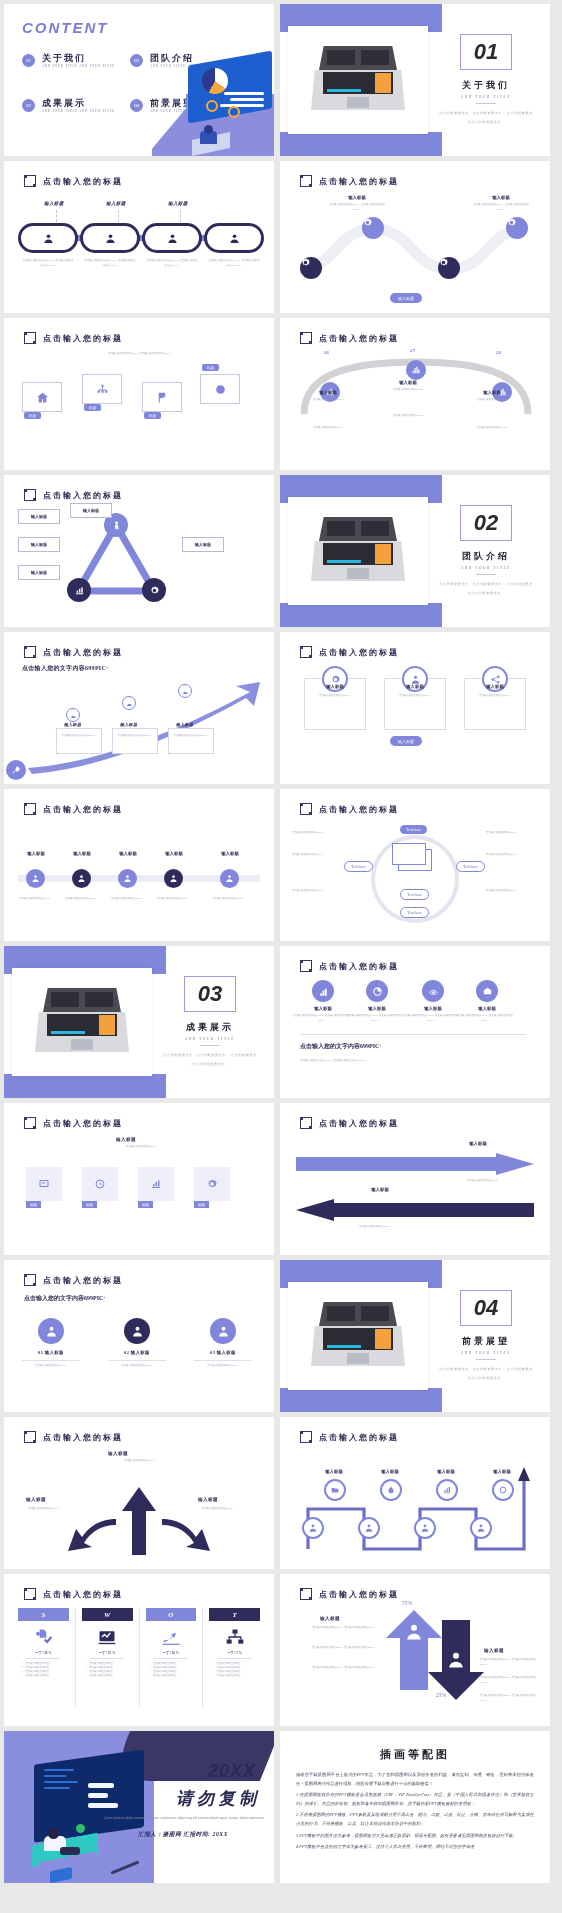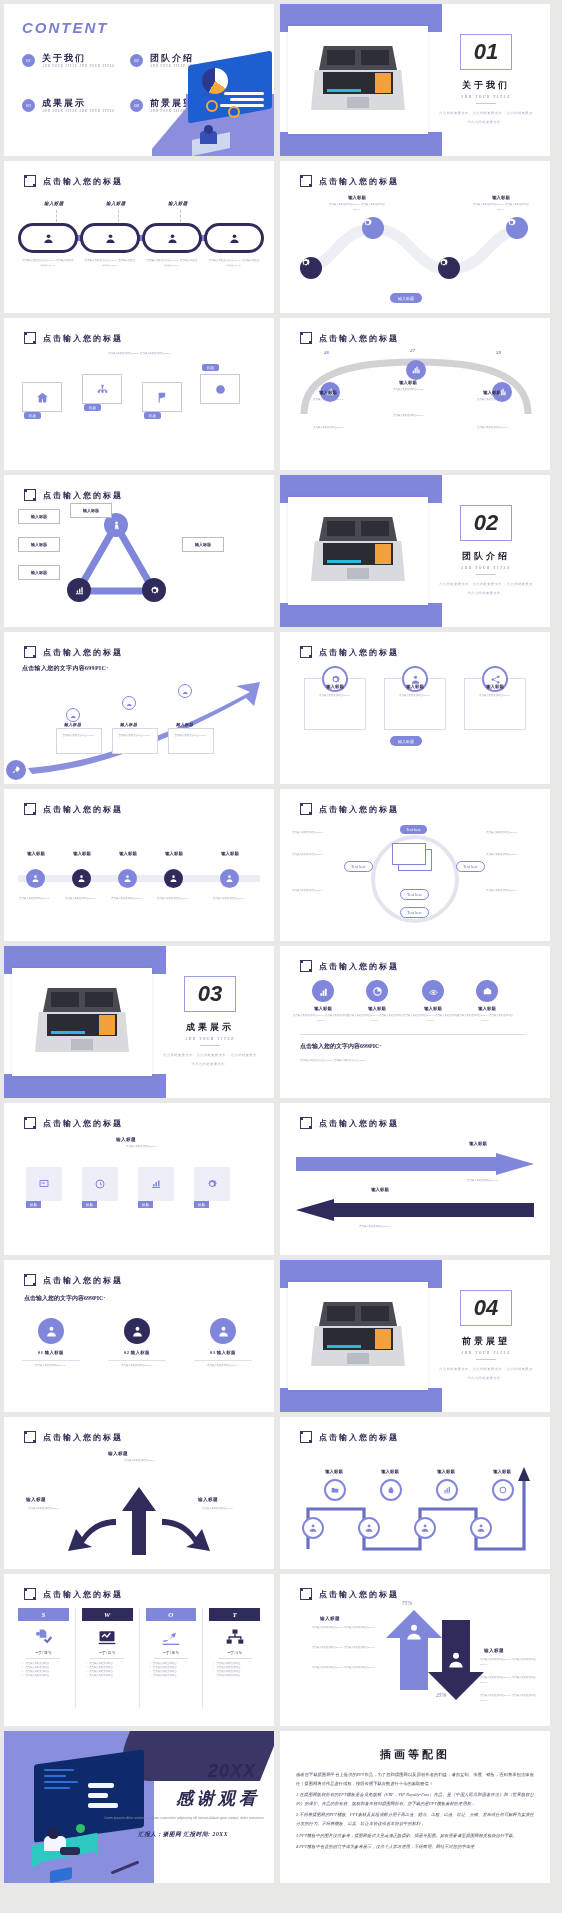--- a/index.html
+++ b/index.html
@@ -1042,21 +1042,21 @@
       <div class="mtab" style="left:84px;top:72px;width:30px;"></div>
       <div class="pad2"></div>
       <div class="pad3"></div>
       <div class="pb"></div>
       <div class="ph"></div>
       <div class="pl"></div>
       <div class="gdot"></div>
       <div class="pen"></div>
       <div class="cube"></div>
       <div class="yr">20XX</div>
-      <div class="big">感谢观看</div>
+      <div class="big">请勿复制</div>
       <div class="lo">Loem ipsoum dolor sameman tanam casectetur adipiscing elit tamam dalam qoue sampe. dolor sameman</div>
       <div class="rp">汇报人：摄图网  汇报时间: 20XX</div>
     </div>
   </div>
 
   <div class="slide">
     <div class="cp">
       <h3>插画等配图</h3>
       <p>感谢您下载摄图网平台上提供的PPT作品，为了您和摄图网以及原创作者的利益，请勿复制、传播、销售，否则将承担法律责任！摄图网将对作品进行维权，按照传播下载次数进行十倍的索取赔偿！</p>
       <p class="it">1·在摄图网版权所有的PPT模板是会员免版税（VRF：VIP Royalty-Free）作品。受《中国人民共和国著作法》和《世界版权公约》的保护。作品的所有权、版权和著作权归摄图网所有。您下载的是PPT模板素材的使用权；</p>

